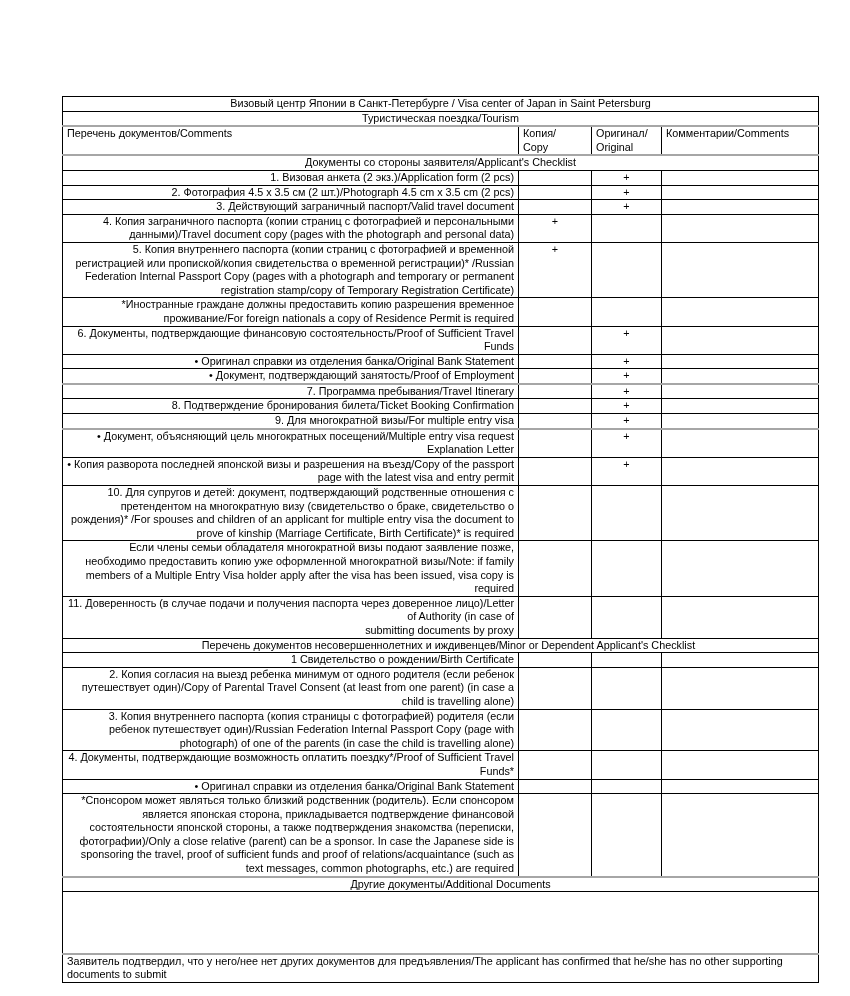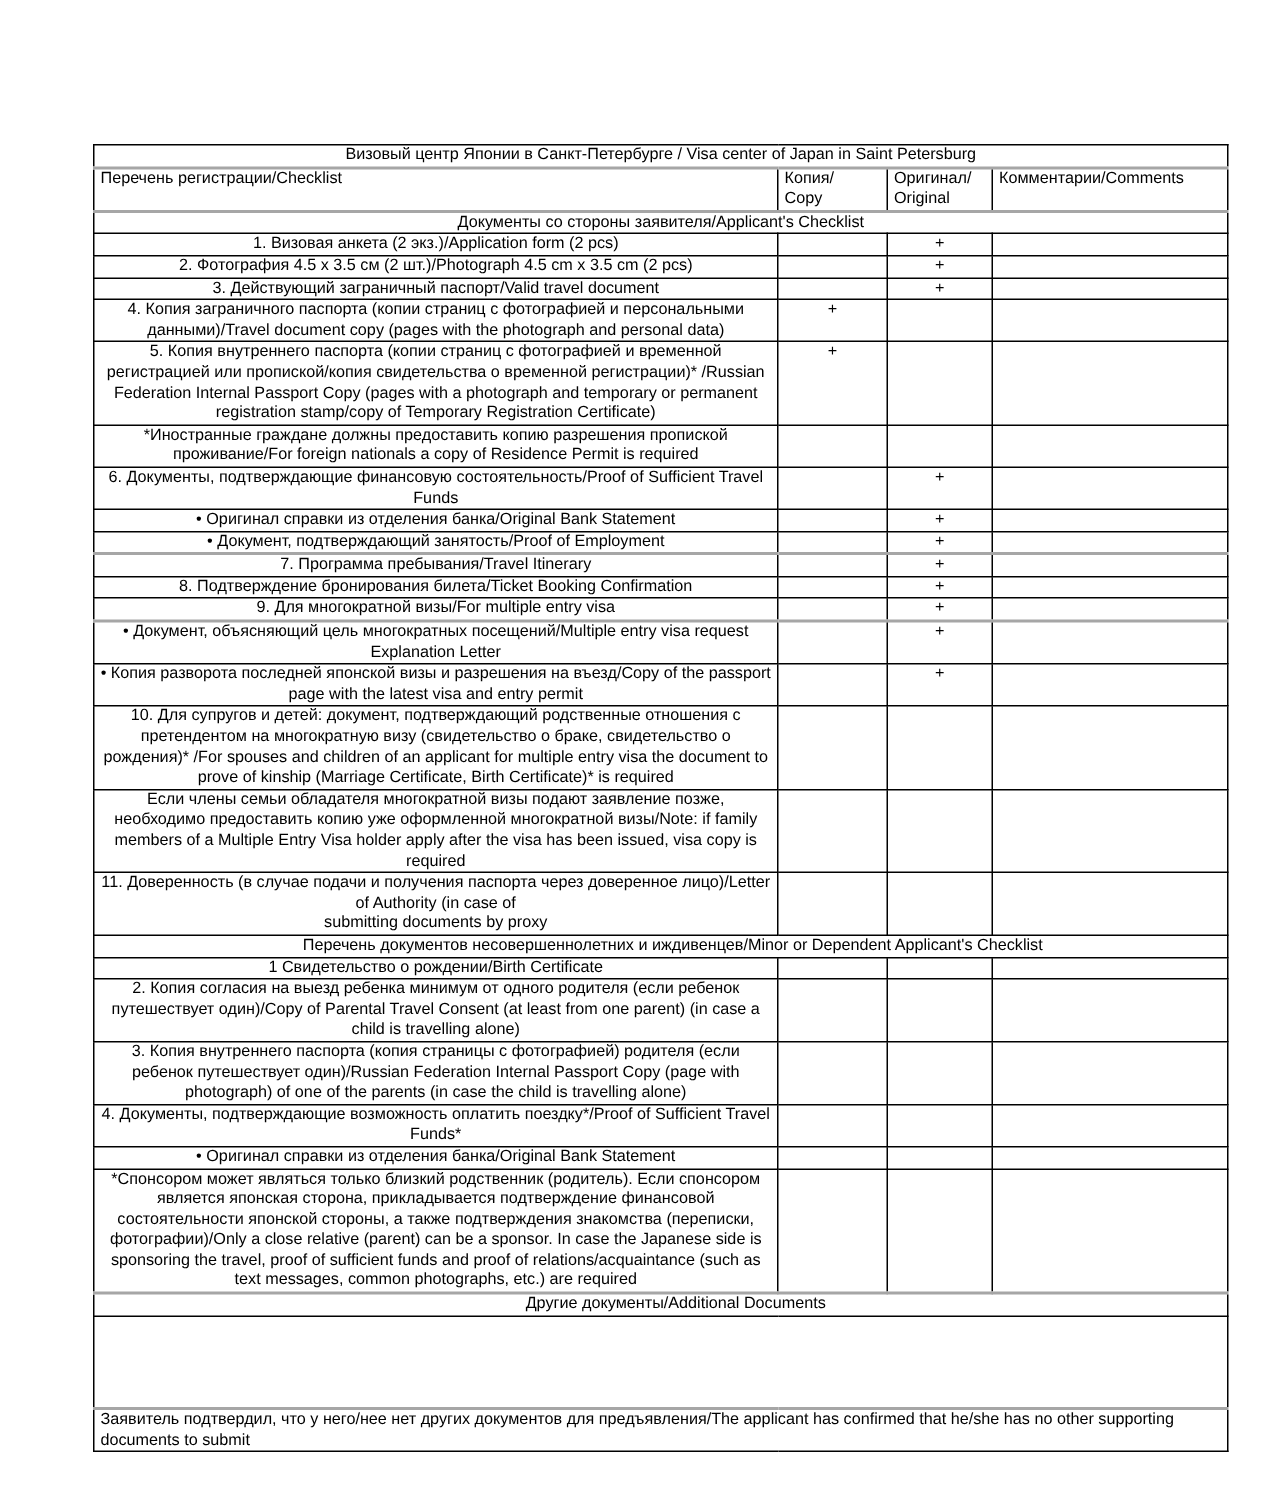--- a/index.html
+++ b/index.html
@@ -26,41 +26,44 @@
   }
   table.checklist td {
     border: 1px solid #000000;
     padding: 0px 4px;
     vertical-align: top;
     white-space: pre-wrap;
     word-wrap: break-word;
   }
   td.span-cell { text-align: center; }
   td.c-copy, td.c-original { text-align: center; margin-top: 17px; }
-  td.c-checklist, td.c-comments { text-align: center; }
+  td.c-checklist, td.c-comments { text-align: right; }
   tr.header-row td { text-align: left; }
   tr.thick-top td { border-top: 2px solid #a6a6a6; }
 </style>
 </head>
 <body>
 
 <div class="page">
   <table class="checklist">
     <colgroup>
       <col style="width:456px">
       <col style="width:73px">
       <col style="width:70px">
       <col style="width:157px">
     </colgroup>
     <tbody id="checklist-body">
         <tr>
     <td colspan="4" class="span-cell" style="text-align: center;">Визовый центр Японии в Санкт-Петербурге / Visa center of Japan in Saint Petersburg</td>
   </tr>
+        <tr>
+    <td colspan="4" class="span-cell" style="text-align: center;">Туристическая поездка/Tourism</td>
+  </tr>
         <tr class="header-row thick-top">
-    <td class="c-checklist">Перечень регистрации/Checklist</td>
+    <td class="c-checklist">Перечень документов/Comments</td>
     <td class="c-copy">Копия/
 Copy</td>
     <td class="c-original">Оригинал/
 Original</td>
     <td class="c-comments">Комментарии/Comments</td>
   </tr>
         <tr class="thick-top">
     <td colspan="4" class="span-cell" style="text-align: center;">Документы со стороны заявителя/Applicant's Checklist</td>
   </tr>
         <tr>
@@ -87,21 +90,21 @@
     <td class="c-original"></td>
     <td class="c-comments"></td>
   </tr>
         <tr>
     <td class="c-checklist">5. Копия внутреннего паспорта (копии страниц с фотографией и временной регистрацией или пропиской/копия свидетельства о временной регистрации)* /Russian Federation Internal Passport Copy (pages with a photograph and temporary or permanent registration stamp/copy of Temporary Registration Certificate)</td>
     <td class="c-copy">+</td>
     <td class="c-original"></td>
     <td class="c-comments"></td>
   </tr>
         <tr>
-    <td class="c-checklist">*Иностранные граждане должны предоставить копию разрешения пропиской проживание/For foreign nationals a copy of Residence Permit is required</td>
+    <td class="c-checklist">*Иностранные граждане должны предоставить копию разрешения временное проживание/For foreign nationals a copy of Residence Permit is required</td>
     <td class="c-copy"></td>
     <td class="c-original"></td>
     <td class="c-comments"></td>
   </tr>
         <tr>
     <td class="c-checklist">6. Документы, подтверждающие финансовую состоятельность/Proof of Sufficient Travel Funds</td>
     <td class="c-copy"></td>
     <td class="c-original">+</td>
     <td class="c-comments"></td>
   </tr>

